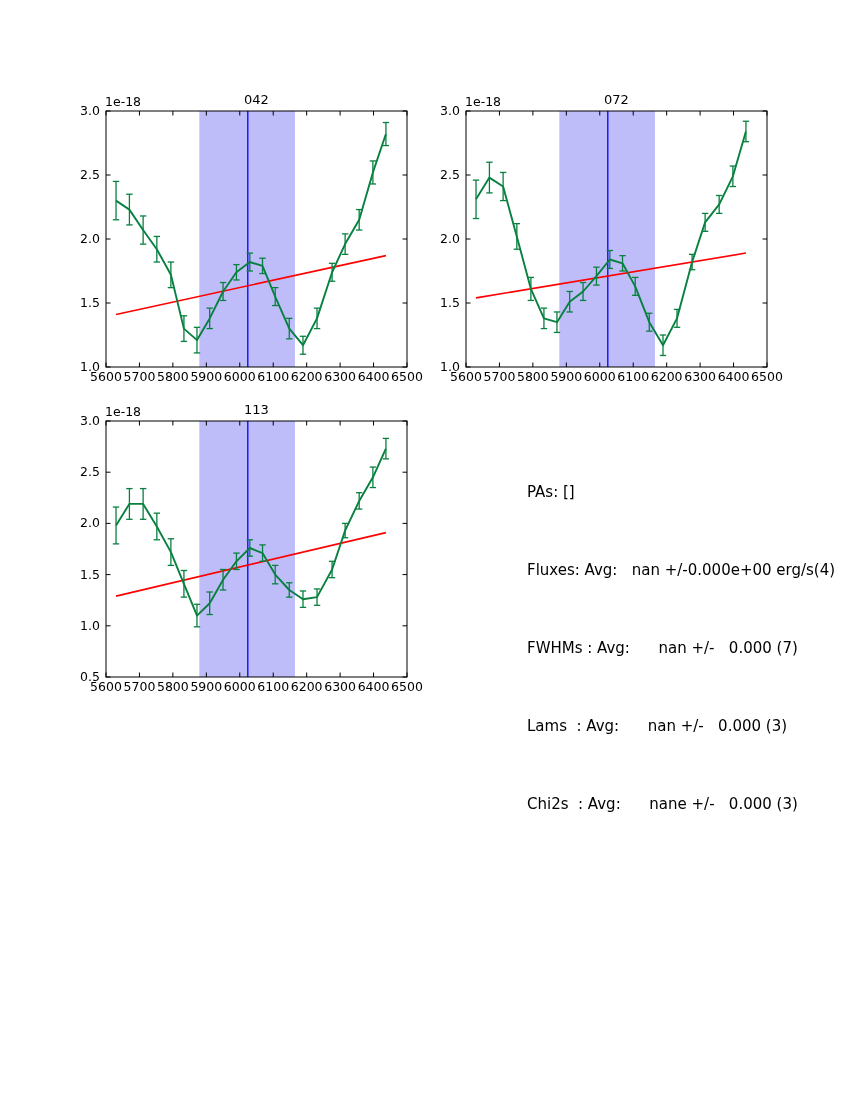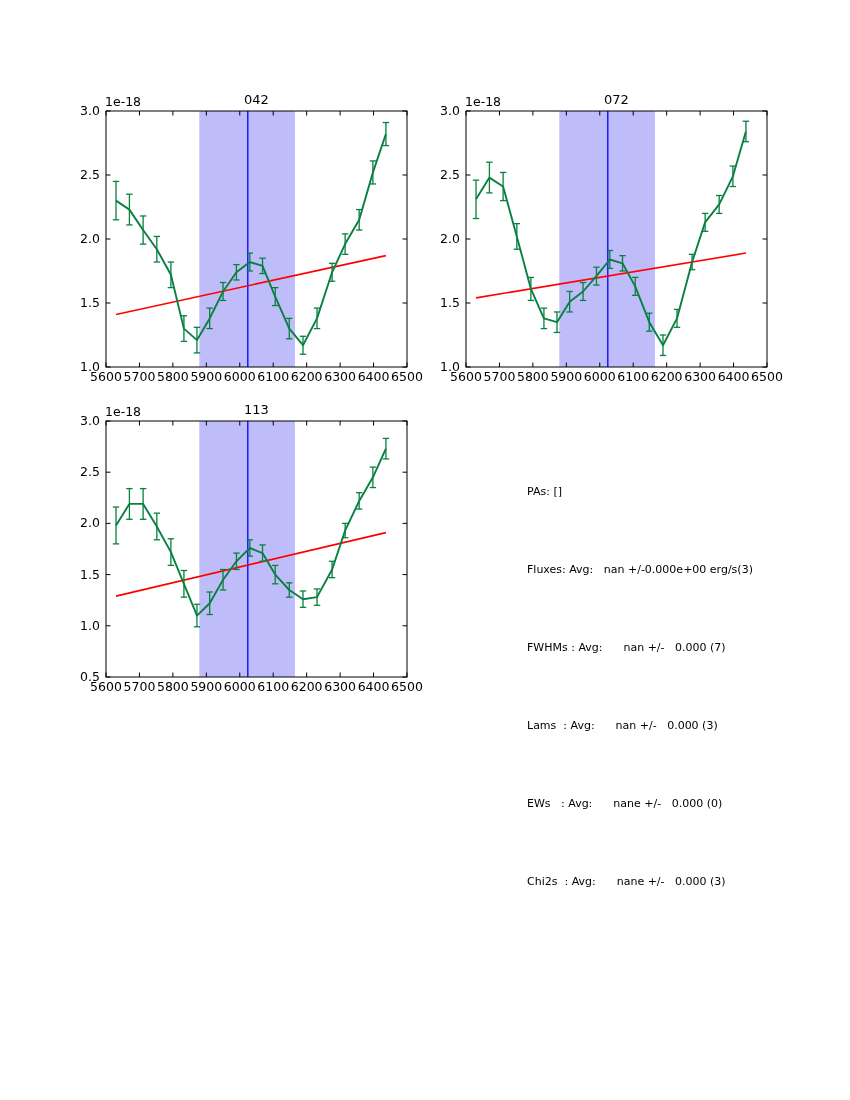--- a/index.html
+++ b/index.html
@@ -14,21 +14,21 @@
     background: #ffffff;
     overflow: hidden;
   }
   svg.plot { position: absolute; overflow: visible; }
   #plot-0 { left: 56px; top: 85px; }
   #plot-1 { left: 416px; top: 85px; }
   #plot-2 { left: 56px; top: 395px; }
   .stats {
     position: absolute;
     left: 527px; top: 427px;
-    font-size: 11px;
+    font-size: 15px;
     color: #000000;
     white-space: pre;
     line-height: 26px;
   }
   svg text { fill: #000000; font-family: "DejaVu Sans", sans-serif; }
 </style>
 </head>
 <body>
 
 <div class="figure">
@@ -508,19 +508,18 @@
       <text x="44" y="81.19999999999999" text-anchor="end" font-size="12.5px">2.5</text>
       <line x1="50" x2="54.5" y1="26" y2="26" stroke="#000000" stroke-width="1"></line>
       <line x1="351" x2="346.5" y1="26" y2="26" stroke="#000000" stroke-width="1"></line>
       <text x="44" y="30" text-anchor="end" font-size="12.5px">3.0</text>
       <text x="200.5" y="19" text-anchor="middle" font-size="13px">113</text>
       <text x="49" y="21" font-size="12.5px">1e-18</text>
     </svg>
 
   <div class="stats">
     <div>PAs: []</div>
-    <div>Fluxes: Avg:   nan +/-0.000e+00 erg/s(3)</div>
+    <div>Fluxes: Avg:   nan +/-0.000e+00 erg/s(4)</div>
     <div>FWHMs : Avg:      nan +/-   0.000 (7)</div>
     <div>Lams  : Avg:      nan +/-   0.000 (3)</div>
-    <div>EWs   : Avg:      nane +/-   0.000 (0)</div>
     <div>Chi2s  : Avg:      nane +/-   0.000 (3)</div>
   </div>
 </div>
 
 </body></html>

